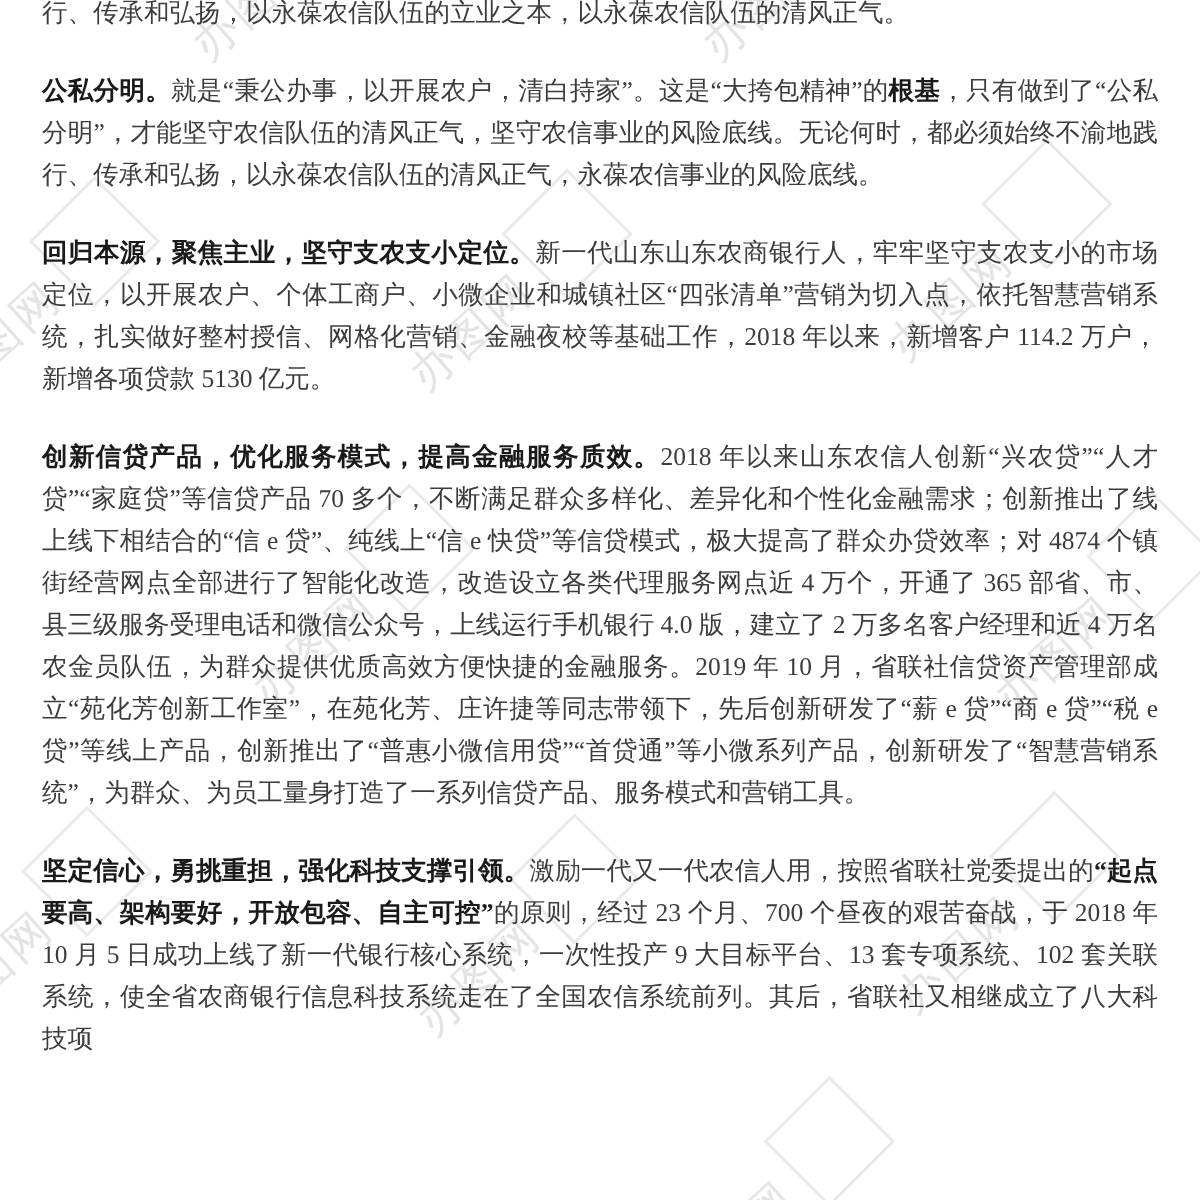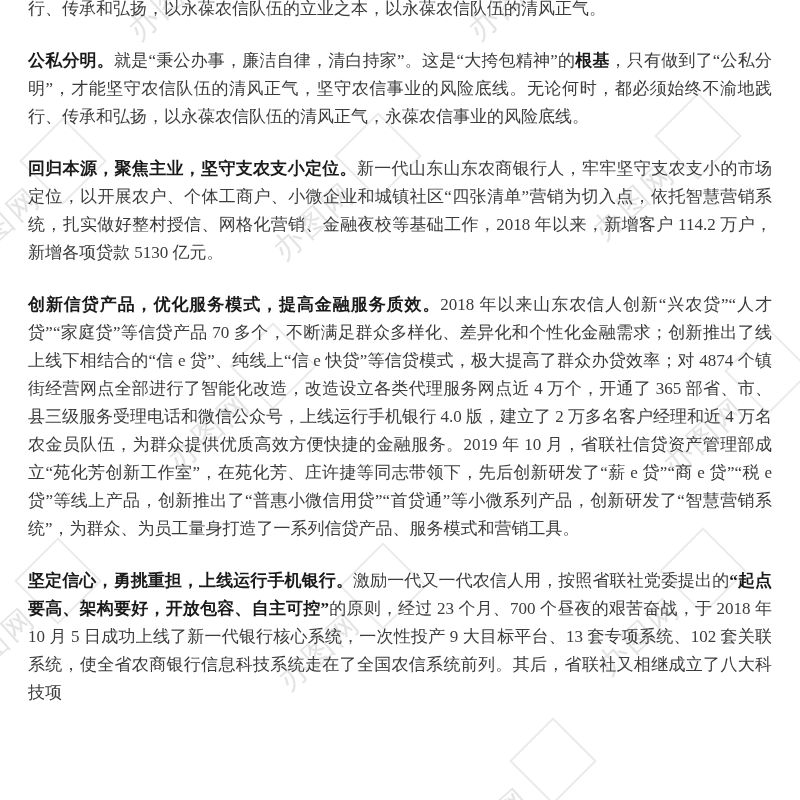--- a/index.html
+++ b/index.html
@@ -114,30 +114,30 @@
     </div>
   </div>
 
   <div class="content">
 
     <p class="para">
       <span>行、传承和弘扬，以永葆农信队伍的立业之本，以永葆农信队伍的清风正气。</span>
     </p>
 
     <p class="para">
-      <span class="b">公私分明。</span><span>就是“秉公办事，廉洁自律，清白持家”。这是“大挎包精神”的</span><span class="b">根基</span><span>，只有做到了“公私分明”，才能坚守农信队伍的清风正气，坚守农信事业的风险底线。无论何时，都必须始终不渝地践行、传承和弘扬，以永葆农信队伍的清风正气，永葆农信事业的风险底线。</span>
+      <span class="b">公私分明。</span><span>就是“秉公办事，以开展农户，清白持家”。这是“大挎包精神”的</span><span class="b">根基</span><span>，只有做到了“公私分明”，才能坚守农信队伍的清风正气，坚守农信事业的风险底线。无论何时，都必须始终不渝地践行、传承和弘扬，以永葆农信队伍的清风正气，永葆农信事业的风险底线。</span>
     </p>
 
 
     <p class="para">
       <span class="b">回归本源，聚焦主业，坚守支农支小定位。</span><span>新一代山东山东农商银行人，牢牢坚守支农支小的市场定位，以开展农户、个体工商户、小微企业和城镇社区“四张清单”营销为切入点，依托智慧营销系统，扎实做好整村授信、网格化营销、金融夜校等基础工作，2018 年以来，新增客户 114.2 万户，新增各项贷款 5130 亿元。</span>
     </p>
 
     <p class="para">
       <span class="b">创新信贷产品，优化服务模式，提高金融服务质效。</span><span>2018 年以来山东农信人创新“兴农贷”“人才贷”“家庭贷”等信贷产品 70 多个，不断满足群众多样化、差异化和个性化金融需求；创新推出了线上线下相结合的“信 e 贷”、纯线上“信 e 快贷”等信贷模式，极大提高了群众办贷效率；对 4874 个镇街经营网点全部进行了智能化改造，改造设立各类代理服务网点近 4 万个，开通了 365 部省、市、县三级服务受理电话和微信公众号，上线运行手机银行 4.0 版，建立了 2 万多名客户经理和近 4 万名农金员队伍，为群众提供优质高效方便快捷的金融服务。2019 年 10 月，省联社信贷资产管理部成立“苑化芳创新工作室”，在苑化芳、庄许捷等同志带领下，先后创新研发了“薪 e 贷”“商 e 贷”“税 e 贷”等线上产品，创新推出了“普惠小微信用贷”“首贷通”等小微系列产品，创新研发了“智慧营销系统”，为群众、为员工量身打造了一系列信贷产品、服务模式和营销工具。</span>
     </p>
 
     <p class="para">
-      <span class="b">坚定信心，勇挑重担，上线运行手机银行。</span><span>激励一代又一代农信人用，按照省联社党委提出的</span><span class="b">“起点要高、架构要好，开放包容、自主可控”</span><span>的原则，经过 23 个月、700 个昼夜的艰苦奋战，于 2018 年 10 月 5 日成功上线了新一代银行核心系统，一次性投产 9 大目标平台、13 套专项系统、102 套关联系统，使全省农商银行信息科技系统走在了全国农信系统前列。其后，省联社又相继成立了八大科技项</span>
+      <span class="b">坚定信心，勇挑重担，强化科技支撑引领。</span><span>激励一代又一代农信人用，按照省联社党委提出的</span><span class="b">“起点要高、架构要好，开放包容、自主可控”</span><span>的原则，经过 23 个月、700 个昼夜的艰苦奋战，于 2018 年 10 月 5 日成功上线了新一代银行核心系统，一次性投产 9 大目标平台、13 套专项系统、102 套关联系统，使全省农商银行信息科技系统走在了全国农信系统前列。其后，省联社又相继成立了八大科技项</span>
     </p>
 
   </div>
 </div>
 
 </body></html>

